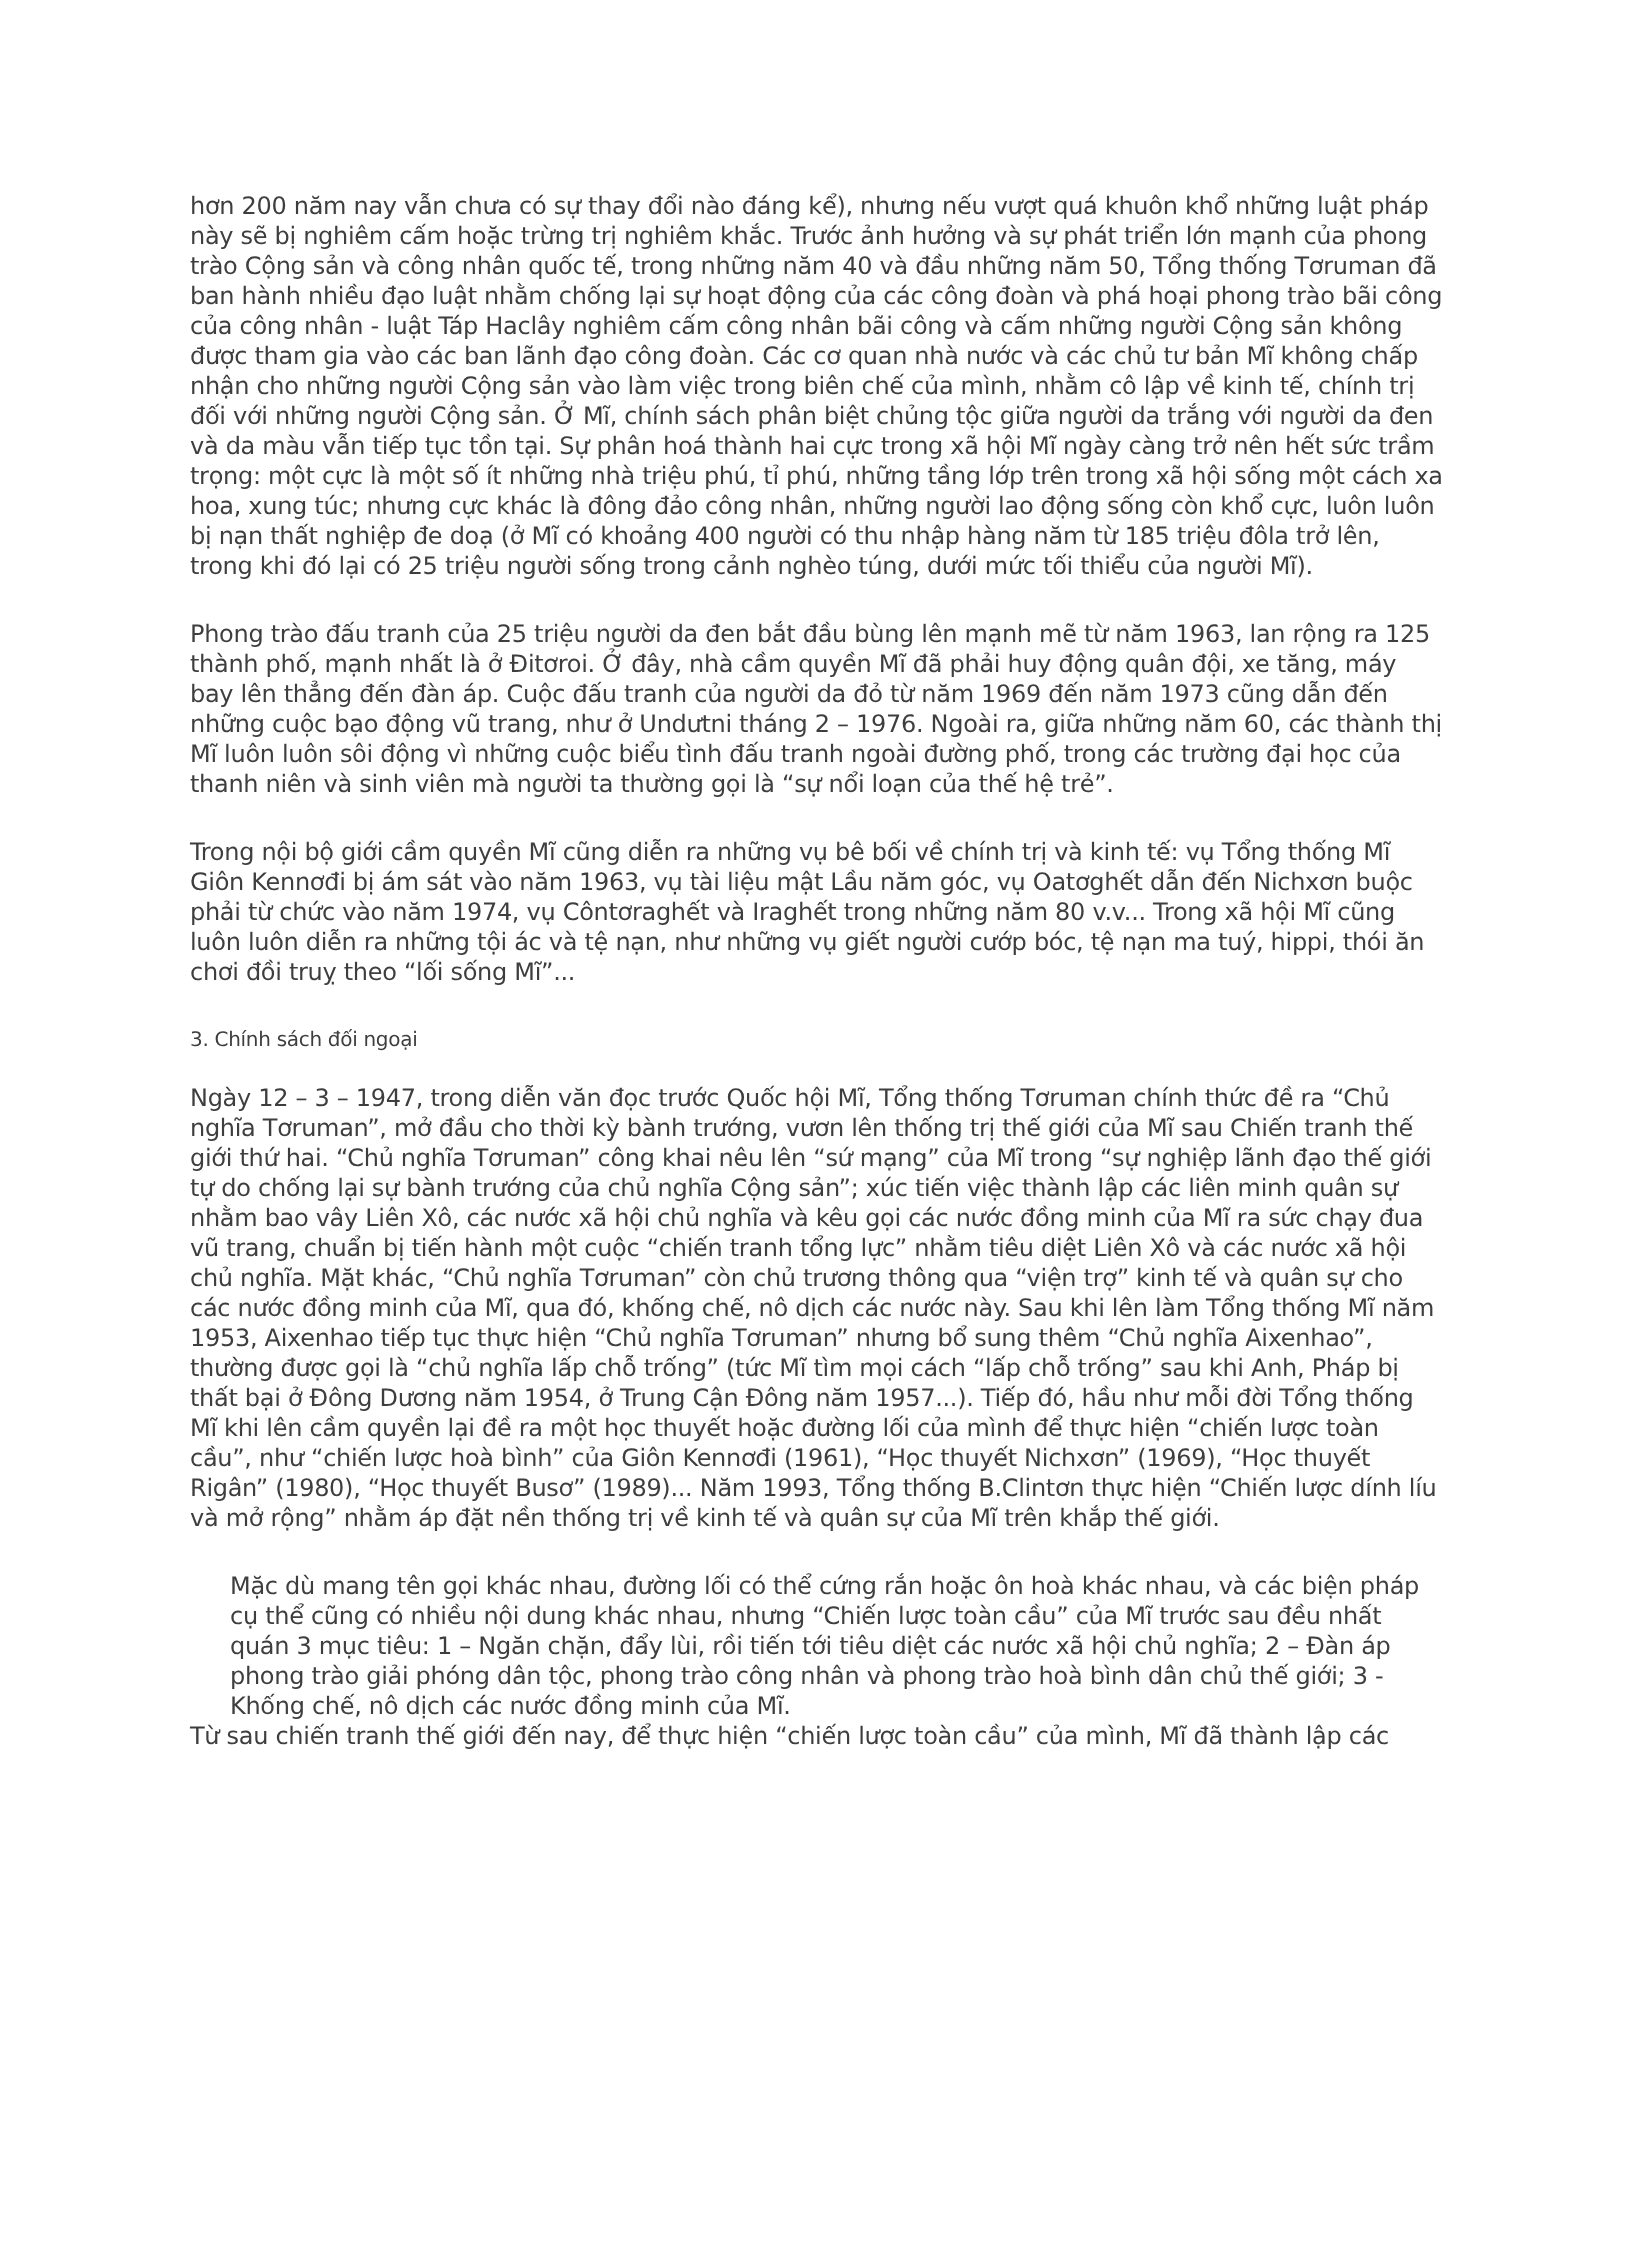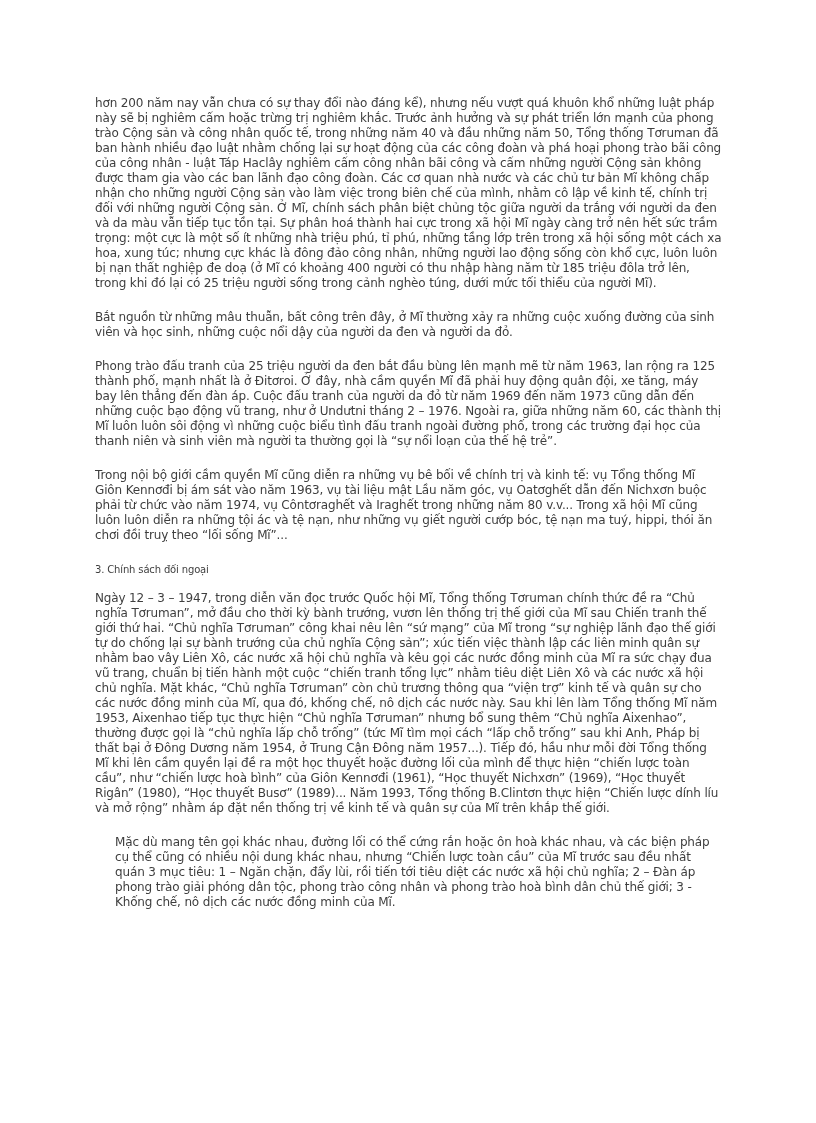--- a/index.html
+++ b/index.html
@@ -46,20 +46,20 @@
     margin-bottom: 0;
     margin-left: 20px;
   }
 </style>
 </head>
 <body>
 
 <div class="page">
   <div class="content">
     <p class="block">hơn 200 năm nay vẫn chưa có sự thay đổi nào đáng kể), nhưng nếu vượt quá khuôn khổ những luật pháp này sẽ bị nghiêm cấm hoặc trừng trị nghiêm khắc. Trước ảnh hưởng và sự phát triển lớn mạnh của phong trào Cộng sản và công nhân quốc tế, trong những năm 40 và đầu những năm 50, Tổng thống Tơruman đã ban hành nhiều đạo luật nhằm chống lại sự hoạt động của các công đoàn và phá hoại phong trào bãi công của công nhân - luật Táp Haclây nghiêm cấm công nhân bãi công và cấm những người Cộng sản không được tham gia vào các ban lãnh đạo công đoàn. Các cơ quan nhà nước và các chủ tư bản Mĩ không chấp nhận cho những người Cộng sản vào làm việc trong biên chế của mình, nhằm cô lập về kinh tế, chính trị đối với những người Cộng sản. Ở Mĩ, chính sách phân biệt chủng tộc giữa người da trắng với người da đen và da màu vẫn tiếp tục tồn tại. Sự phân hoá thành hai cực trong xã hội Mĩ ngày càng trở nên hết sức trầm trọng: một cực là một số ít những nhà triệu phú, tỉ phú, những tầng lớp trên trong xã hội sống một cách xa hoa, xung túc; nhưng cực khác là đông đảo công nhân, những người lao động sống còn khổ cực, luôn luôn bị nạn thất nghiệp đe doạ (ở Mĩ có khoảng 400 người có thu nhập hàng năm từ 185 triệu đôla trở lên, trong khi đó lại có 25 triệu người sống trong cảnh nghèo túng, dưới mức tối thiểu của người Mĩ).</p>
-    <p class="block">Bắt nguồn từ những mâu thuẫn, bất công trên đây, ở Mĩ thường xảy ra những cuộc xuống đường của sinh viên và học sinh, những cuộc nổi dậy của người da đen và người da đỏ.</p>
     <p class="block">Phong trào đấu tranh của 25 triệu người da đen bắt đầu bùng lên mạnh mẽ từ năm 1963, lan rộng ra 125 thành phố, mạnh nhất là ở Đitơroi. Ở đây, nhà cầm quyền Mĩ đã phải huy động quân đội, xe tăng, máy bay lên thẳng đến đàn áp. Cuộc đấu tranh của người da đỏ từ năm 1969 đến năm 1973 cũng dẫn đến những cuộc bạo động vũ trang, như ở Undưtni tháng 2 – 1976. Ngoài ra, giữa những năm 60, các thành thị Mĩ luôn luôn sôi động vì những cuộc biểu tình đấu tranh ngoài đường phố, trong các trường đại học của thanh niên và sinh viên mà người ta thường gọi là “sự nổi loạn của thế hệ trẻ”.</p>
     <p class="block">Trong nội bộ giới cầm quyền Mĩ cũng diễn ra những vụ bê bối về chính trị và kinh tế: vụ Tổng thống Mĩ Giôn Kennơđi bị ám sát vào năm 1963, vụ tài liệu mật Lầu năm góc, vụ Oatơghết dẫn đến Nichxơn buộc phải từ chức vào năm 1974, vụ Côntơraghết và Iraghết trong những năm 80 v.v... Trong xã hội Mĩ cũng luôn luôn diễn ra những tội ác và tệ nạn, như những vụ giết người cướp bóc, tệ nạn ma tuý, hippi, thói ăn chơi đồi truỵ theo “lối sống Mĩ”...</p>
     <p class="block heading">3. Chính sách đối ngoại</p>
     <p class="block">Ngày 12 – 3 – 1947, trong diễn văn đọc trước Quốc hội Mĩ, Tổng thống Tơruman chính thức đề ra “Chủ nghĩa Tơruman”, mở đầu cho thời kỳ bành trướng, vươn lên thống trị thế giới của Mĩ sau Chiến tranh thế giới thứ hai. “Chủ nghĩa Tơruman” công khai nêu lên “sứ mạng” của Mĩ trong “sự nghiệp lãnh đạo thế giới tự do chống lại sự bành trướng của chủ nghĩa Cộng sản”; xúc tiến việc thành lập các liên minh quân sự nhằm bao vây Liên Xô, các nước xã hội chủ nghĩa và kêu gọi các nước đồng minh của Mĩ ra sức chạy đua vũ trang, chuẩn bị tiến hành một cuộc “chiến tranh tổng lực” nhằm tiêu diệt Liên Xô và các nước xã hội chủ nghĩa. Mặt khác, “Chủ nghĩa Tơruman” còn chủ trương thông qua “viện trợ” kinh tế và quân sự cho các nước đồng minh của Mĩ, qua đó, khống chế, nô dịch các nước này. Sau khi lên làm Tổng thống Mĩ năm 1953, Aixenhao tiếp tục thực hiện “Chủ nghĩa Tơruman” nhưng bổ sung thêm “Chủ nghĩa Aixenhao”, thường được gọi là “chủ nghĩa lấp chỗ trống” (tức Mĩ tìm mọi cách “lấp chỗ trống” sau khi Anh, Pháp bị thất bại ở Đông Dương năm 1954, ở Trung Cận Đông năm 1957...). Tiếp đó, hầu như mỗi đời Tổng thống Mĩ khi lên cầm quyền lại đề ra một học thuyết hoặc đường lối của mình để thực hiện “chiến lược toàn cầu”, như “chiến lược hoà bình” của Giôn Kennơđi (1961), “Học thuyết Nichxơn” (1969), “Học thuyết Rigân” (1980), “Học thuyết Busơ” (1989)... Năm 1993, Tổng thống B.Clintơn thực hiện “Chiến lược dính líu và mở rộng” nhằm áp đặt nền thống trị về kinh tế và quân sự của Mĩ trên khắp thế giới.</p>
     <p class="block no-gap">Mặc dù mang tên gọi khác nhau, đường lối có thể cứng rắn hoặc ôn hoà khác nhau, và các biện pháp cụ thể cũng có nhiều nội dung khác nhau, nhưng “Chiến lược toàn cầu” của Mĩ trước sau đều nhất quán 3 mục tiêu: 1 – Ngăn chặn, đẩy lùi, rồi tiến tới tiêu diệt các nước xã hội chủ nghĩa; 2 – Đàn áp phong trào giải phóng dân tộc, phong trào công nhân và phong trào hoà bình dân chủ thế giới; 3 - Khống chế, nô dịch các nước đồng minh của Mĩ.</p>
+    <p class="block">Từ sau chiến tranh thế giới đến nay, để thực hiện “chiến lược toàn cầu” của mình, Mĩ đã thành lập các</p>
   </div>
 </div>
 
 </body></html>

